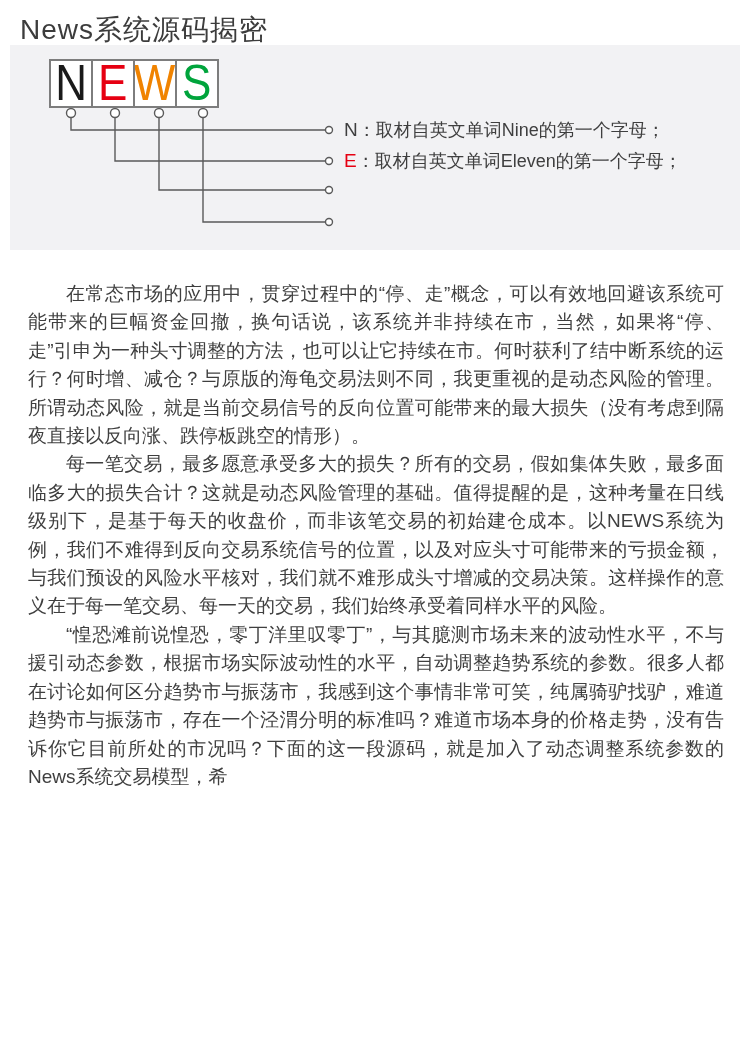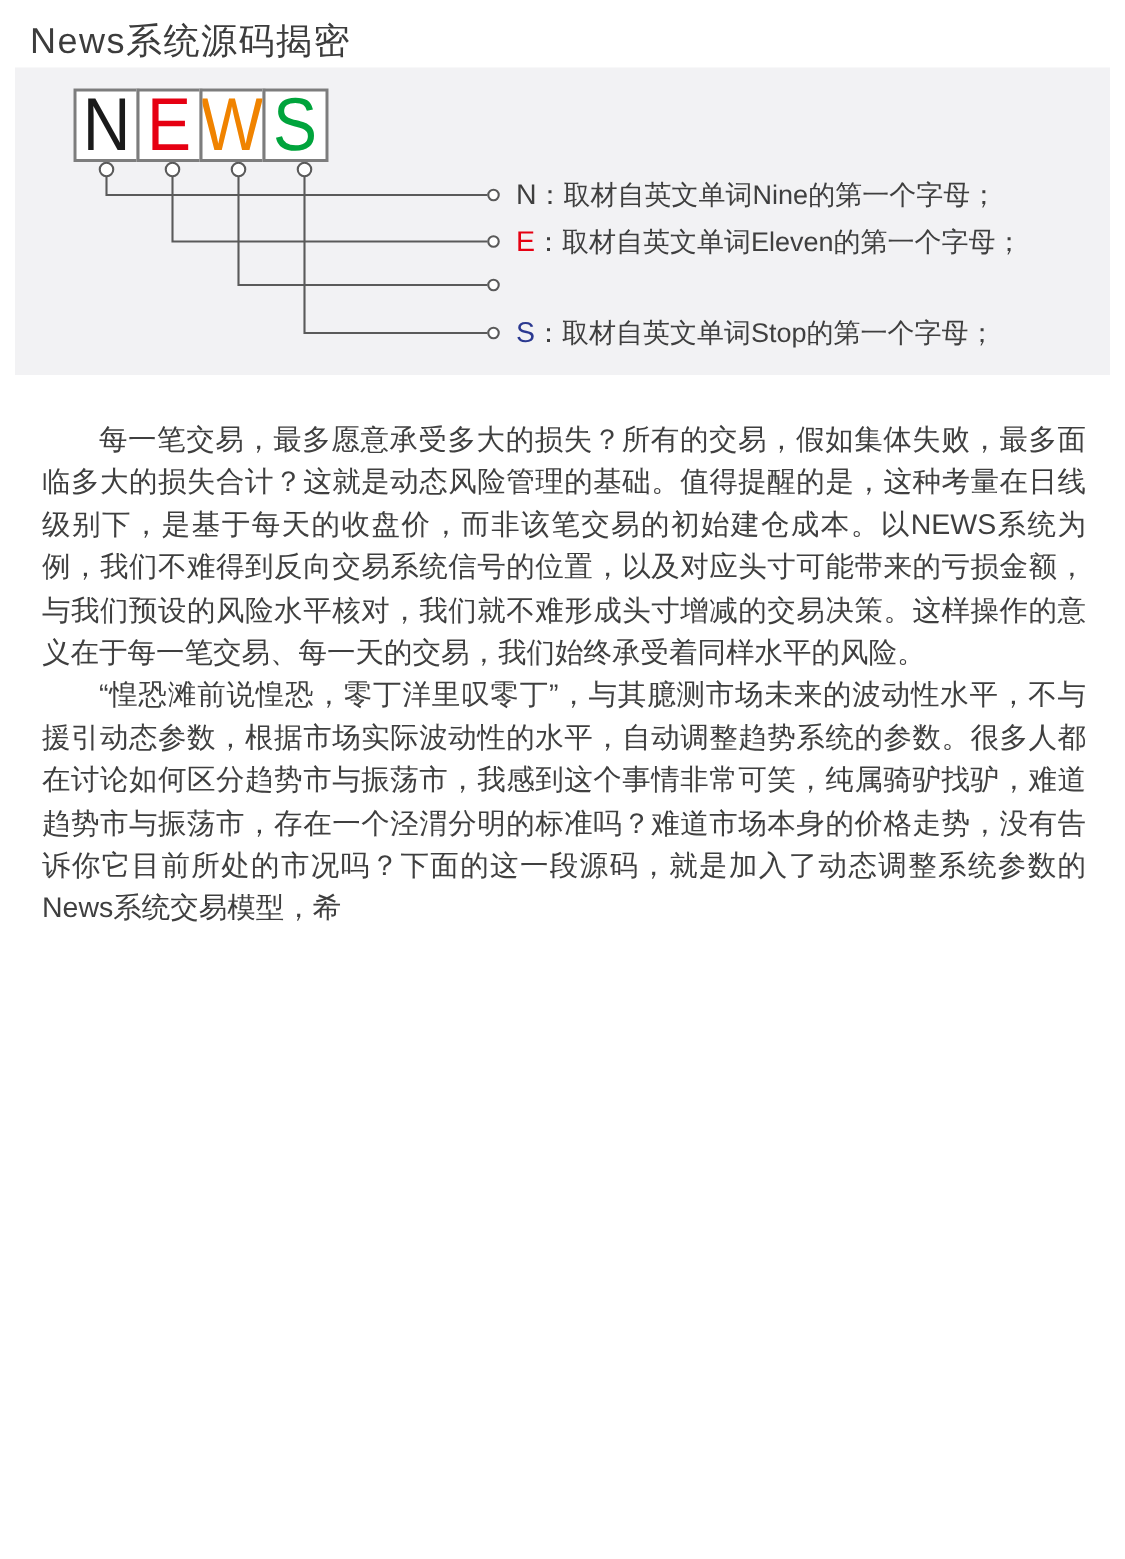--- a/index.html
+++ b/index.html
@@ -7,21 +7,21 @@
   body {
     width: 750px; height: 1039px;
     position: relative;
     font-family: "Liberation Sans", "DejaVu Sans", sans-serif;
     color: #3f3f3f;
     overflow: hidden;
   }
 
   .page-title {
     position: absolute; left: 20px; top: 11px;
-    font-size: 24px; font-weight: normal;
+    font-size: 28px; font-weight: normal;
     color: #3c3c3c; letter-spacing: 1px;
   }
 
   .panel {
     position: absolute; left: 10px; top: 45px;
     width: 730px; height: 205px;
     background: #f2f2f4;
   }
 
   .logo {
@@ -104,22 +104,20 @@
       <span style="color: rgb(0, 164, 60);">S</span>
     </div>
   </div>
 
   <div class="legend-row legend-n">
     <span class="legend-letter" style="color: rgb(63, 63, 63);">N</span><span>：取材自英文单词Nine的第一个字母；</span>
   </div>
   <div class="legend-row legend-e">
     <span class="legend-letter" style="color: rgb(230, 0, 18);">E</span><span>：取材自英文单词Eleven的第一个字母；</span>
   </div>
-  <div class="legend-row legend-s">
-    <span class="legend-letter" style="color: rgb(43, 57, 144);">S</span><span>：取材自英文单词Stop的第一个字母；</span>
-  </div>
 
 </div>
 
 <div class="article">
+  <p>在常态市场的应用中，贯穿过程中的“停、走”概念，可以有效地回避该系统可能带来的巨幅资金回撤，换句话说，该系统并非持续在市，当然，如果将“停、走”引申为一种头寸调整的方法，也可以让它持续在市。何时获利了结中断系统的运行？何时增、减仓？与原版的海龟交易法则不同，我更重视的是动态风险的管理。所谓动态风险，就是当前交易信号的反向位置可能带来的最大损失（没有考虑到隔夜直接以反向涨、跌停板跳空的情形）。</p>
   <p>每一笔交易，最多愿意承受多大的损失？所有的交易，假如集体失败，最多面临多大的损失合计？这就是动态风险管理的基础。值得提醒的是，这种考量在日线级别下，是基于每天的收盘价，而非该笔交易的初始建仓成本。以NEWS系统为例，我们不难得到反向交易系统信号的位置，以及对应头寸可能带来的亏损金额，与我们预设的风险水平核对，我们就不难形成头寸增减的交易决策。这样操作的意义在于每一笔交易、每一天的交易，我们始终承受着同样水平的风险。</p>
   <p>“惶恐滩前说惶恐，零丁洋里叹零丁”，与其臆测市场未来的波动性水平，不与援引动态参数，根据市场实际波动性的水平，自动调整趋势系统的参数。很多人都在讨论如何区分趋势市与振荡市，我感到这个事情非常可笑，纯属骑驴找驴，难道趋势市与振荡市，存在一个泾渭分明的标准吗？难道市场本身的价格走势，没有告诉你它目前所处的市况吗？下面的这一段源码，就是加入了动态调整系统参数的News系统交易模型，希</p>
 </div>
 
 </body></html>

